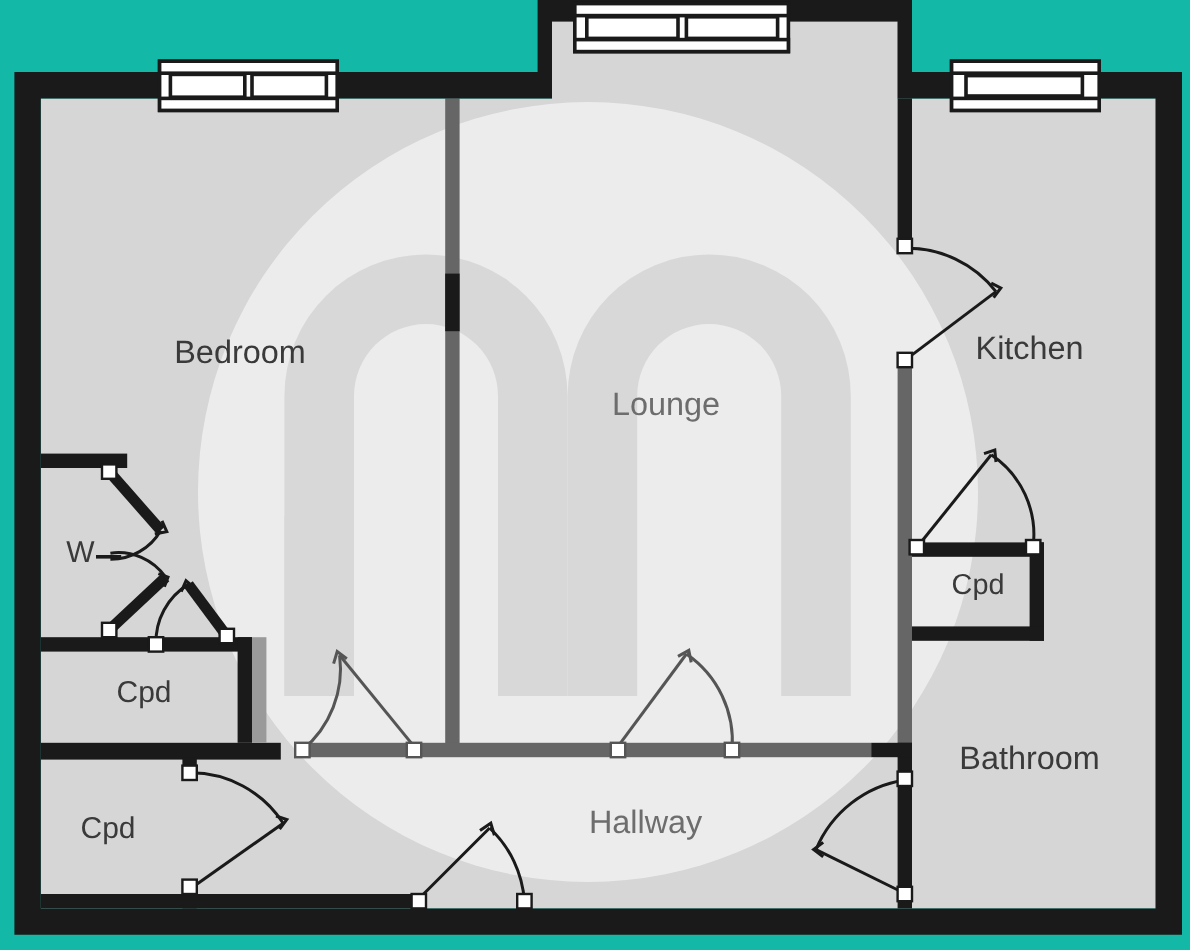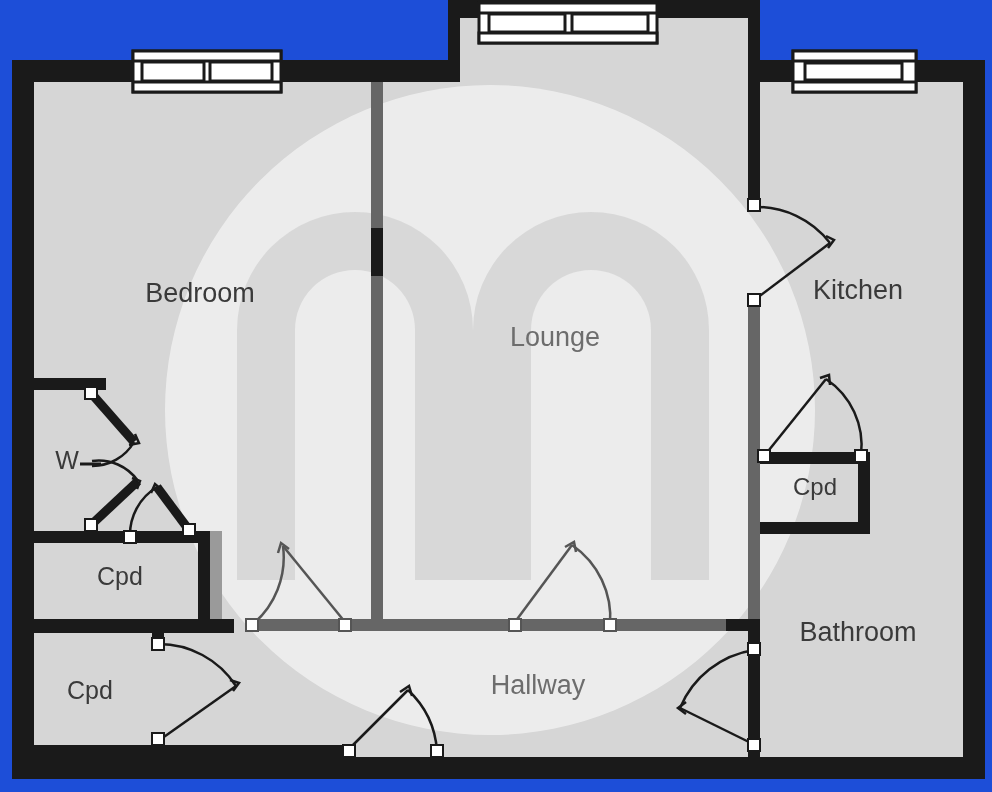--- a/index.html
+++ b/index.html
@@ -1,18 +1,18 @@
 <!DOCTYPE html>
 <html><head>
 <meta charset="utf-8">
 <style>
   html,body{margin:0;padding:0;background:#ffffff;}
   body{width:992px;height:792px;overflow:hidden;
        font-family:"Liberation Sans","DejaVu Sans",sans-serif;}
-  #plan-root{position:relative;width:992px;height:792px;background:#1d4ed8;text-align:center;}
+  #plan-root{position:relative;width:992px;height:792px;background:#14b8a6;text-align:center;}
   svg{display:block;}
   .room-label{font-family:"Liberation Sans","DejaVu Sans",sans-serif;
               font-size:27px;fill:#3a3a3a;text-anchor:middle;dominant-baseline:middle;}
   .room-label.small{font-size:25px;}
   .room-label.tiny{font-size:24px;}
   .room-label.light{fill:#6d6d6d;}
 </style>
 </head>
 <body>
 

